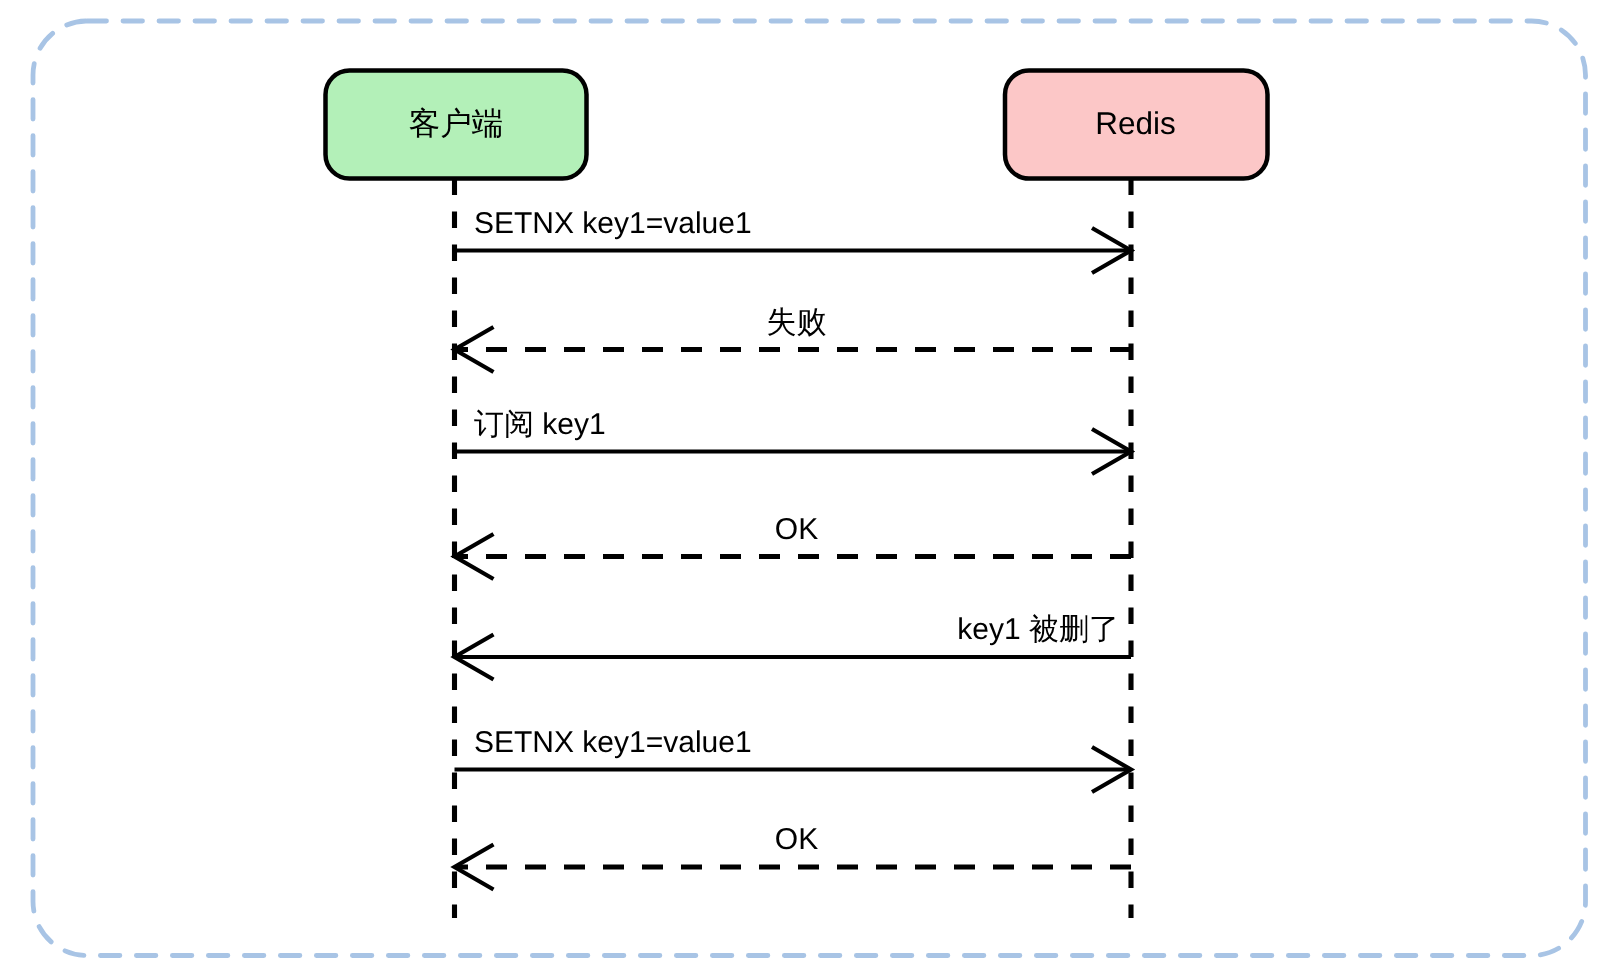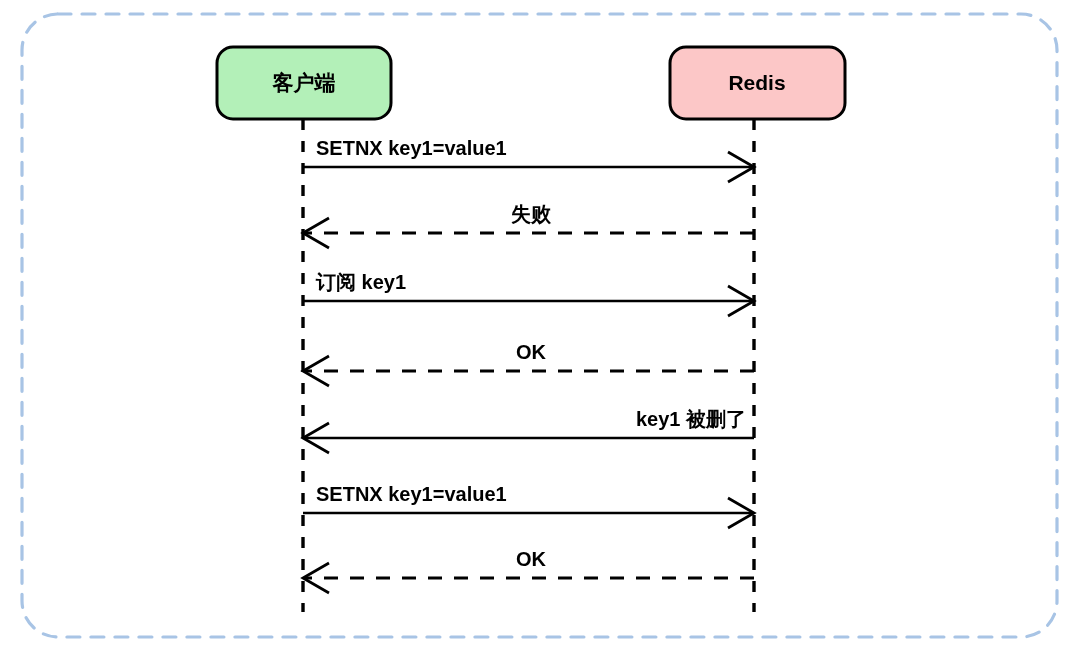--- a/index.html
+++ b/index.html
@@ -10,21 +10,20 @@
   body {
     width: 1080px;
     height: 652px;
     font-family: "Liberation Sans", "DejaVu Sans", sans-serif;
     overflow: hidden;
   }
   #canvas {
     position: relative;
     width: 1080px;
     height: 652px;
-    font-weight: bold;
   }
   #diagram-svg {
     position: absolute;
     top: 0;
     left: 0;
     width: 1080px;
     height: 652px;
   }
   .participant-label {
     font-size: 21px;

